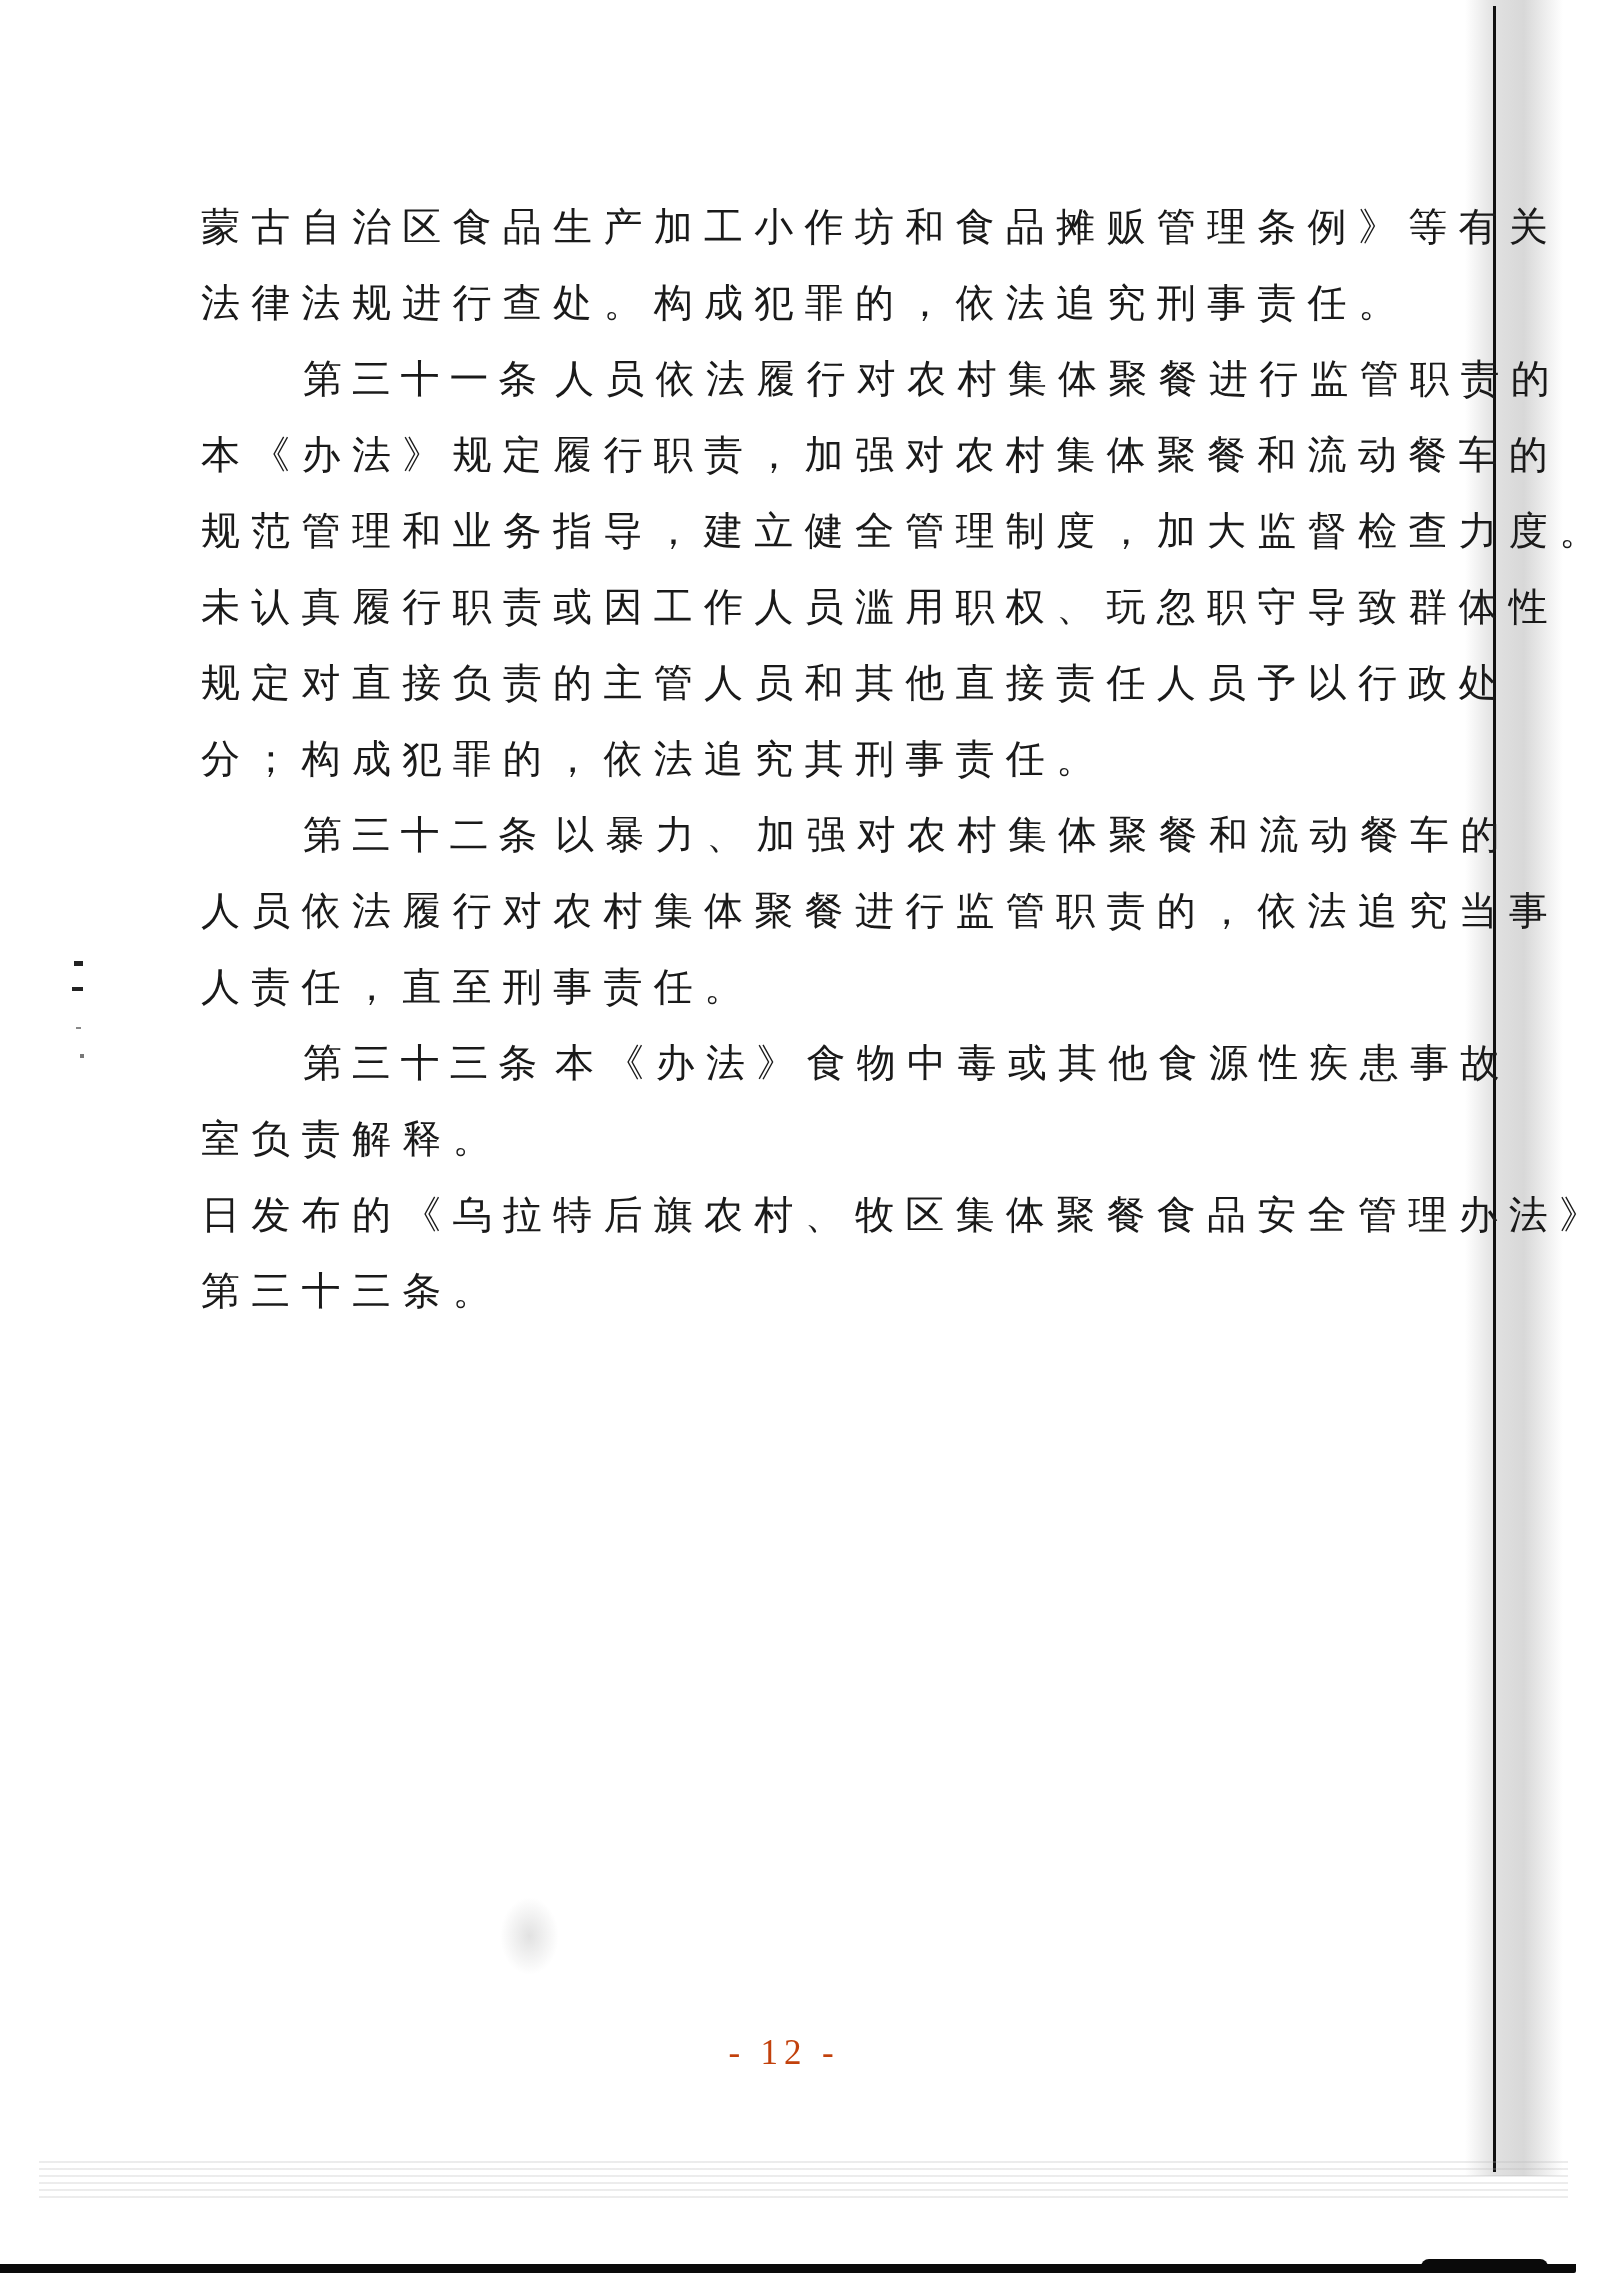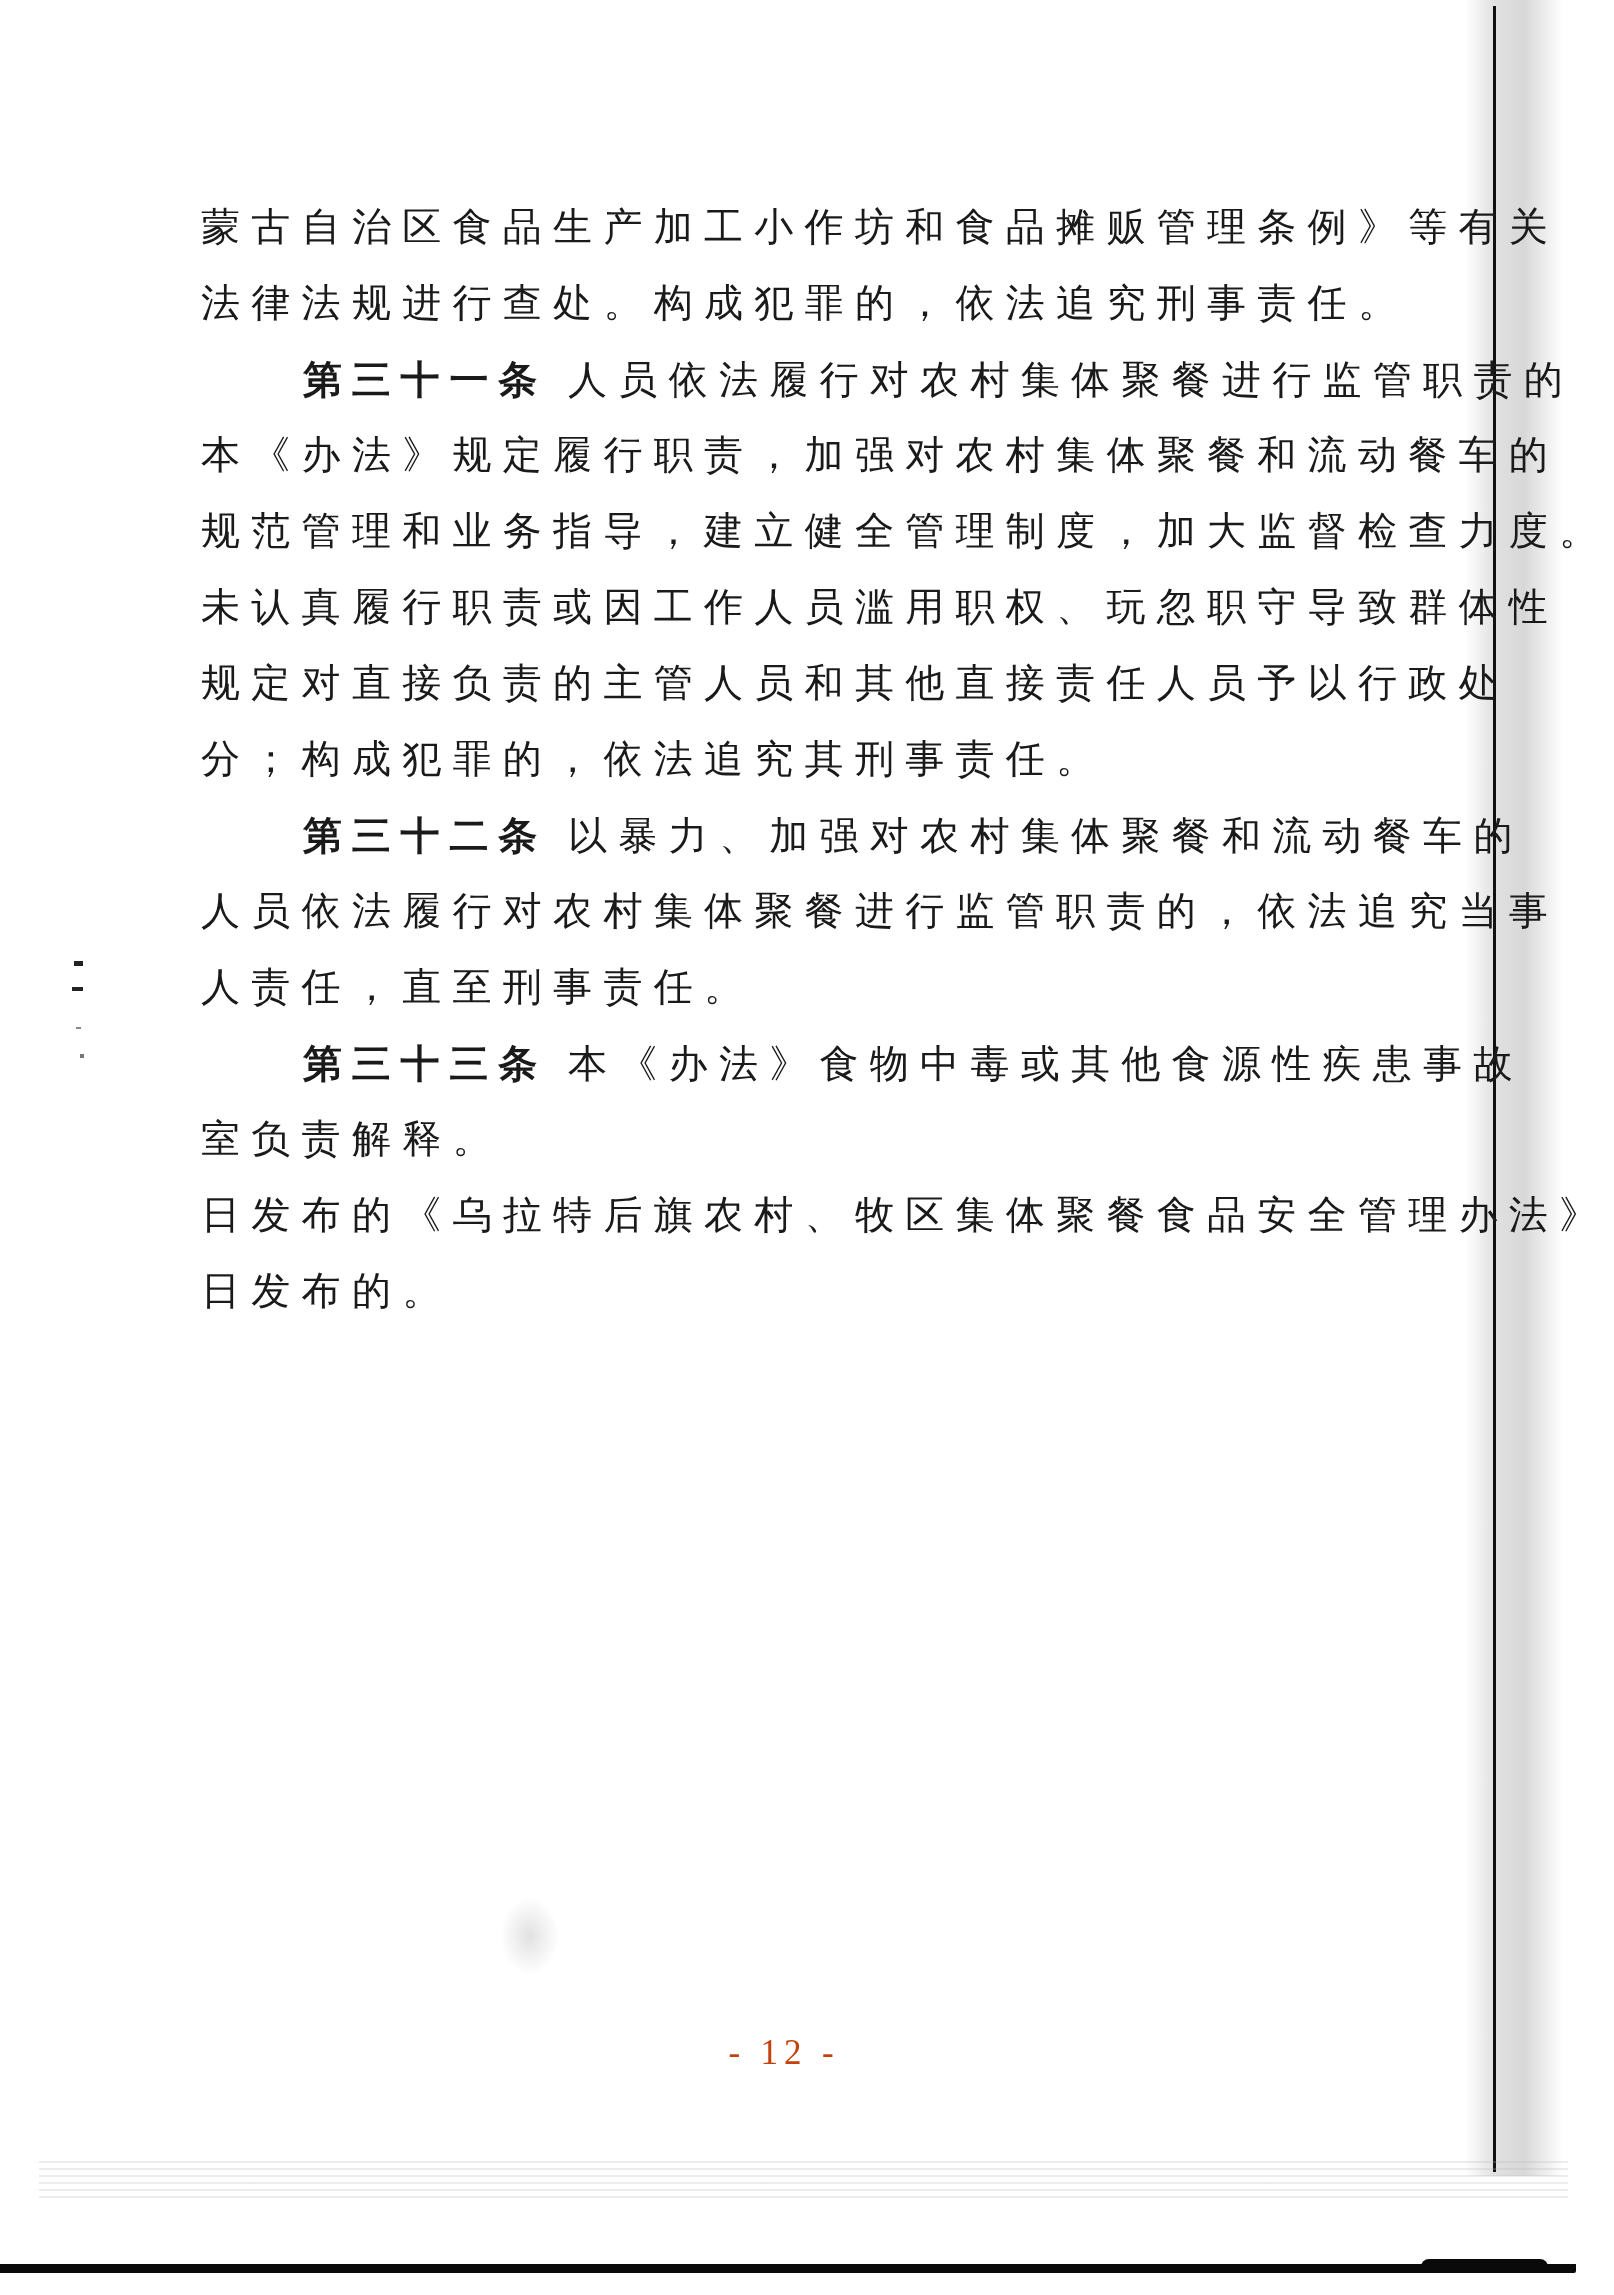--- a/index.html
+++ b/index.html
@@ -22,21 +22,21 @@
   }
   .line {
     height: 76px;
     line-height: 76px;
     font-size: 39px;
     letter-spacing: 11.3px;
     white-space: nowrap;
     overflow: visible;
   }
   .indent { padding-left: 102px; }
-  .article-title { font-weight: bold; letter-spacing: 9.8px; margin-right: 21px; }
+  .article-title { font-weight: normal; letter-spacing: 9.8px; margin-right: 8px; }
   .page-number {
     position: absolute;
     left: 686px; top: 2033px; width: 196px;
     text-align: center;
     font-family: "Liberation Serif", serif;
     font-size: 35px;
     color: #c2410c;
     letter-spacing: 5.9px;
   }
   .gutter-band {
@@ -91,21 +91,21 @@
     <div class="line"><span>规范管理和业务指导，建立健全管理制度，加大监督检查力度。</span></div>
     <div class="line"><span>未认真履行职责或因工作人员滥用职权、玩忽职守导致群体性</span></div>
     <div class="line"><span>规定对直接负责的主管人员和其他直接责任人员予以行政处</span></div>
     <div class="line"><span>分；构成犯罪的，依法追究其刑事责任。</span></div>
     <div class="line indent"><span class="article-title">第三十二条</span><span>以暴力、加强对农村集体聚餐和流动餐车的</span></div>
     <div class="line"><span>人员依法履行对农村集体聚餐进行监管职责的，依法追究当事</span></div>
     <div class="line"><span>人责任，直至刑事责任。</span></div>
     <div class="line indent"><span class="article-title">第三十三条</span><span>本《办法》食物中毒或其他食源性疾患事故</span></div>
     <div class="line"><span>室负责解释。</span></div>
     <div class="line"><span>日发布的《乌拉特后旗农村、牧区集体聚餐食品安全管理办法》</span></div>
-    <div class="line"><span>日发布的。</span></div>
+    <div class="line"><span>第三十三条。</span></div>
   </div>
 
   <div class="page-number">- 12 -</div>
 
   <div class="bottom-scan"></div>
   <div class="bottom-bar-hump"></div>
   <div class="bottom-bar"></div>
 </div>
 
 

